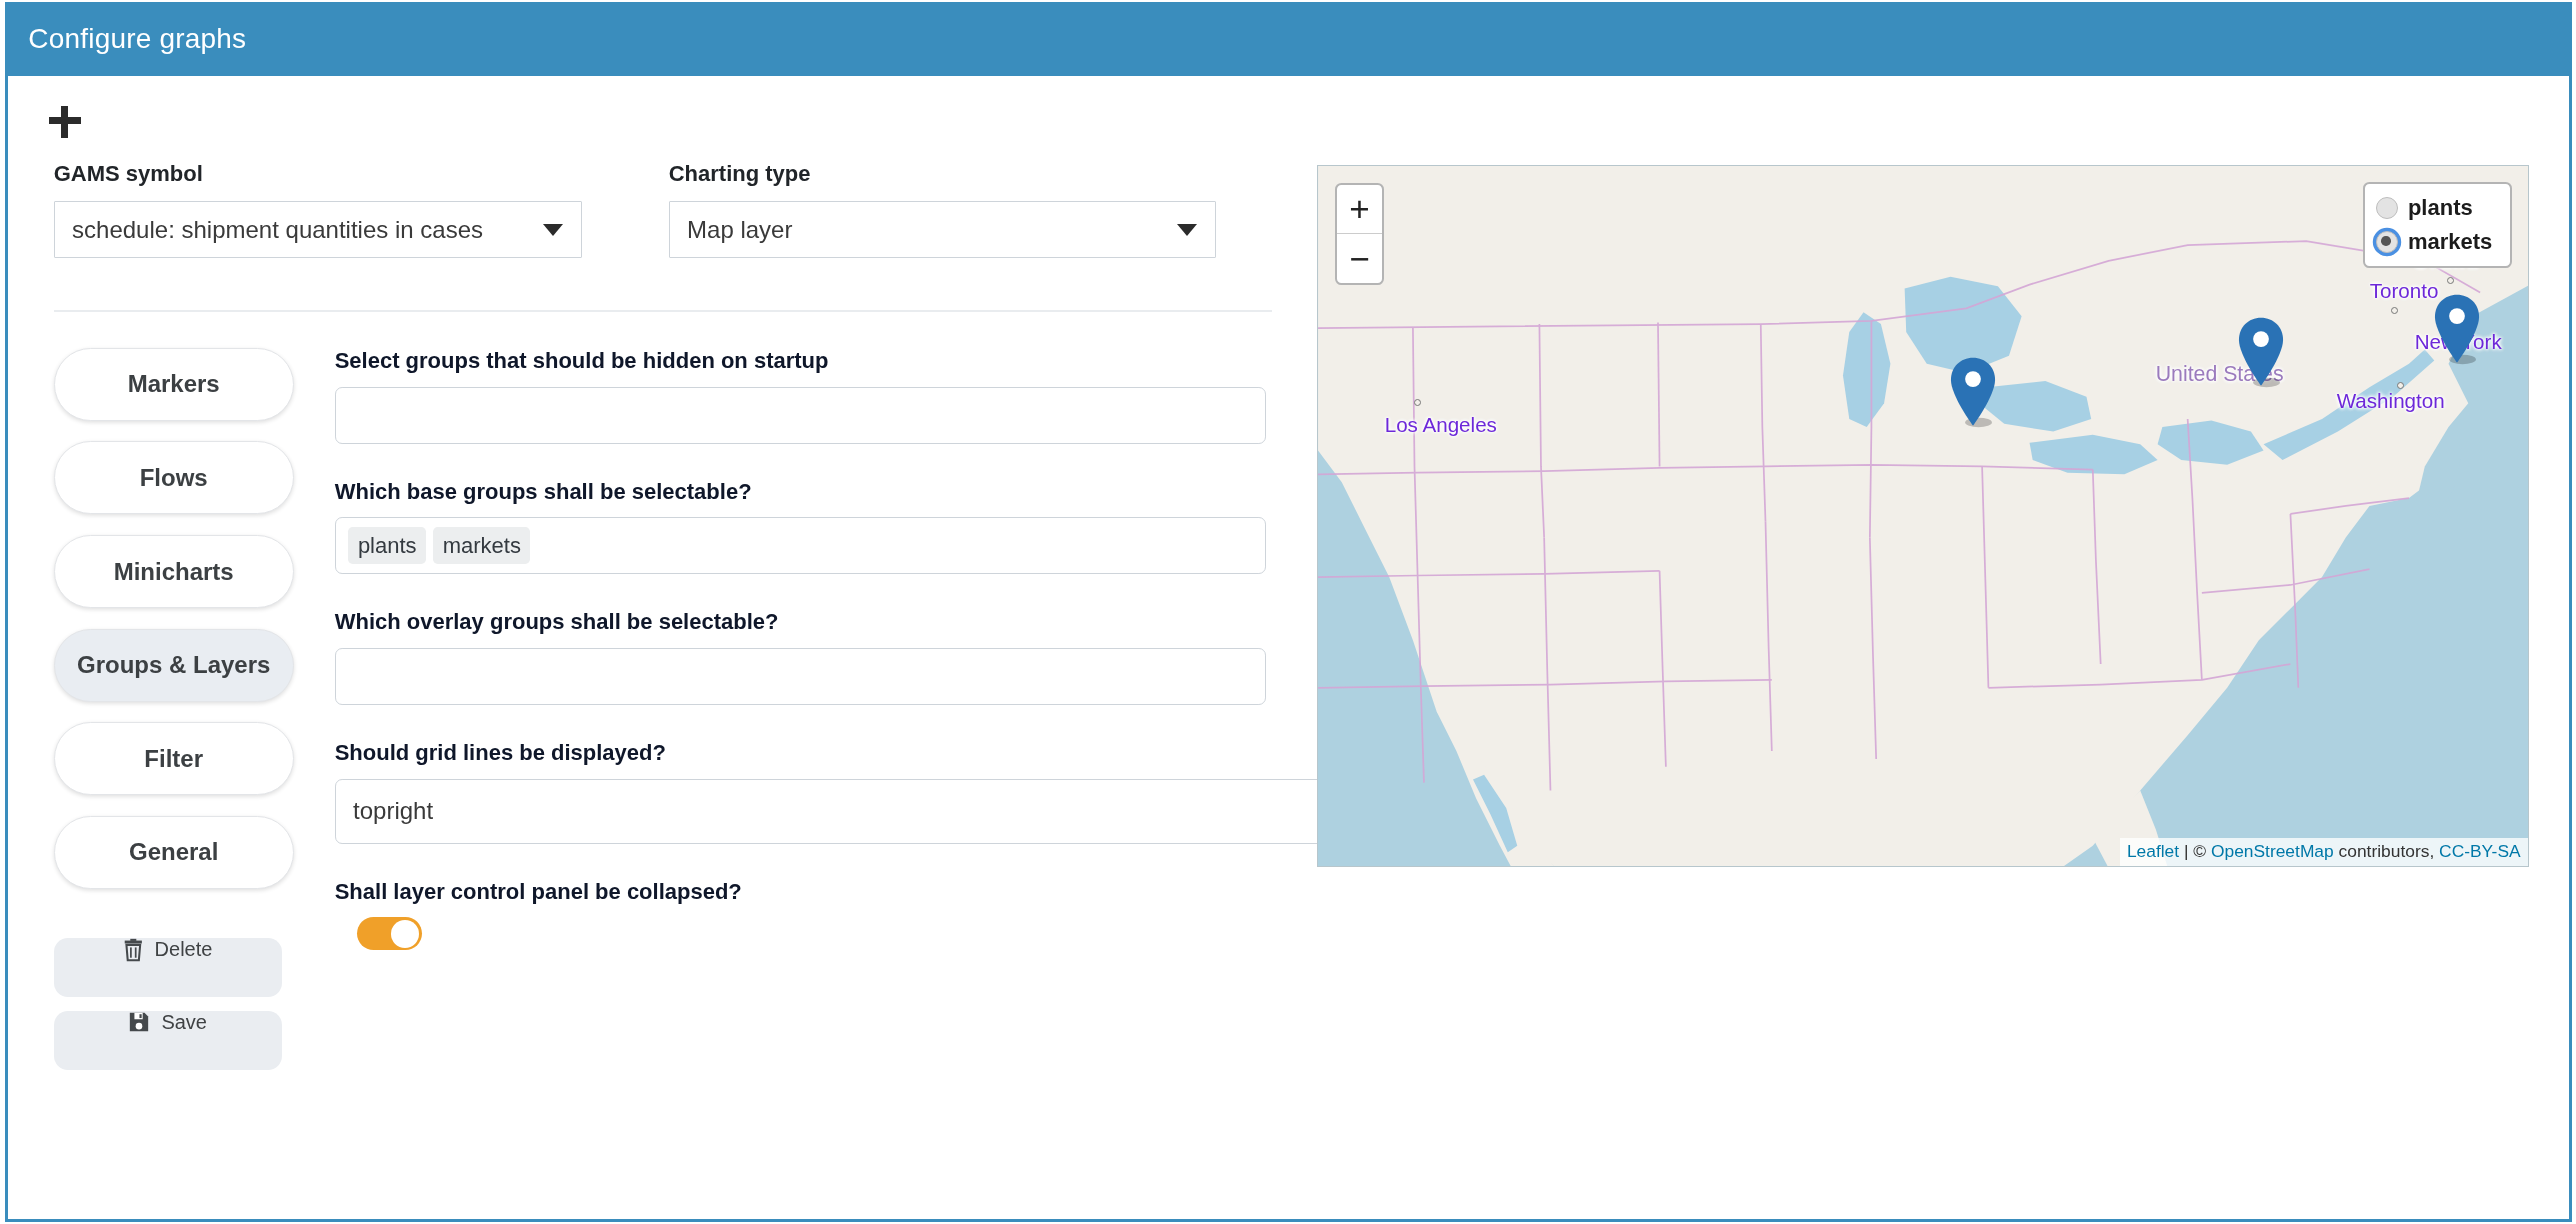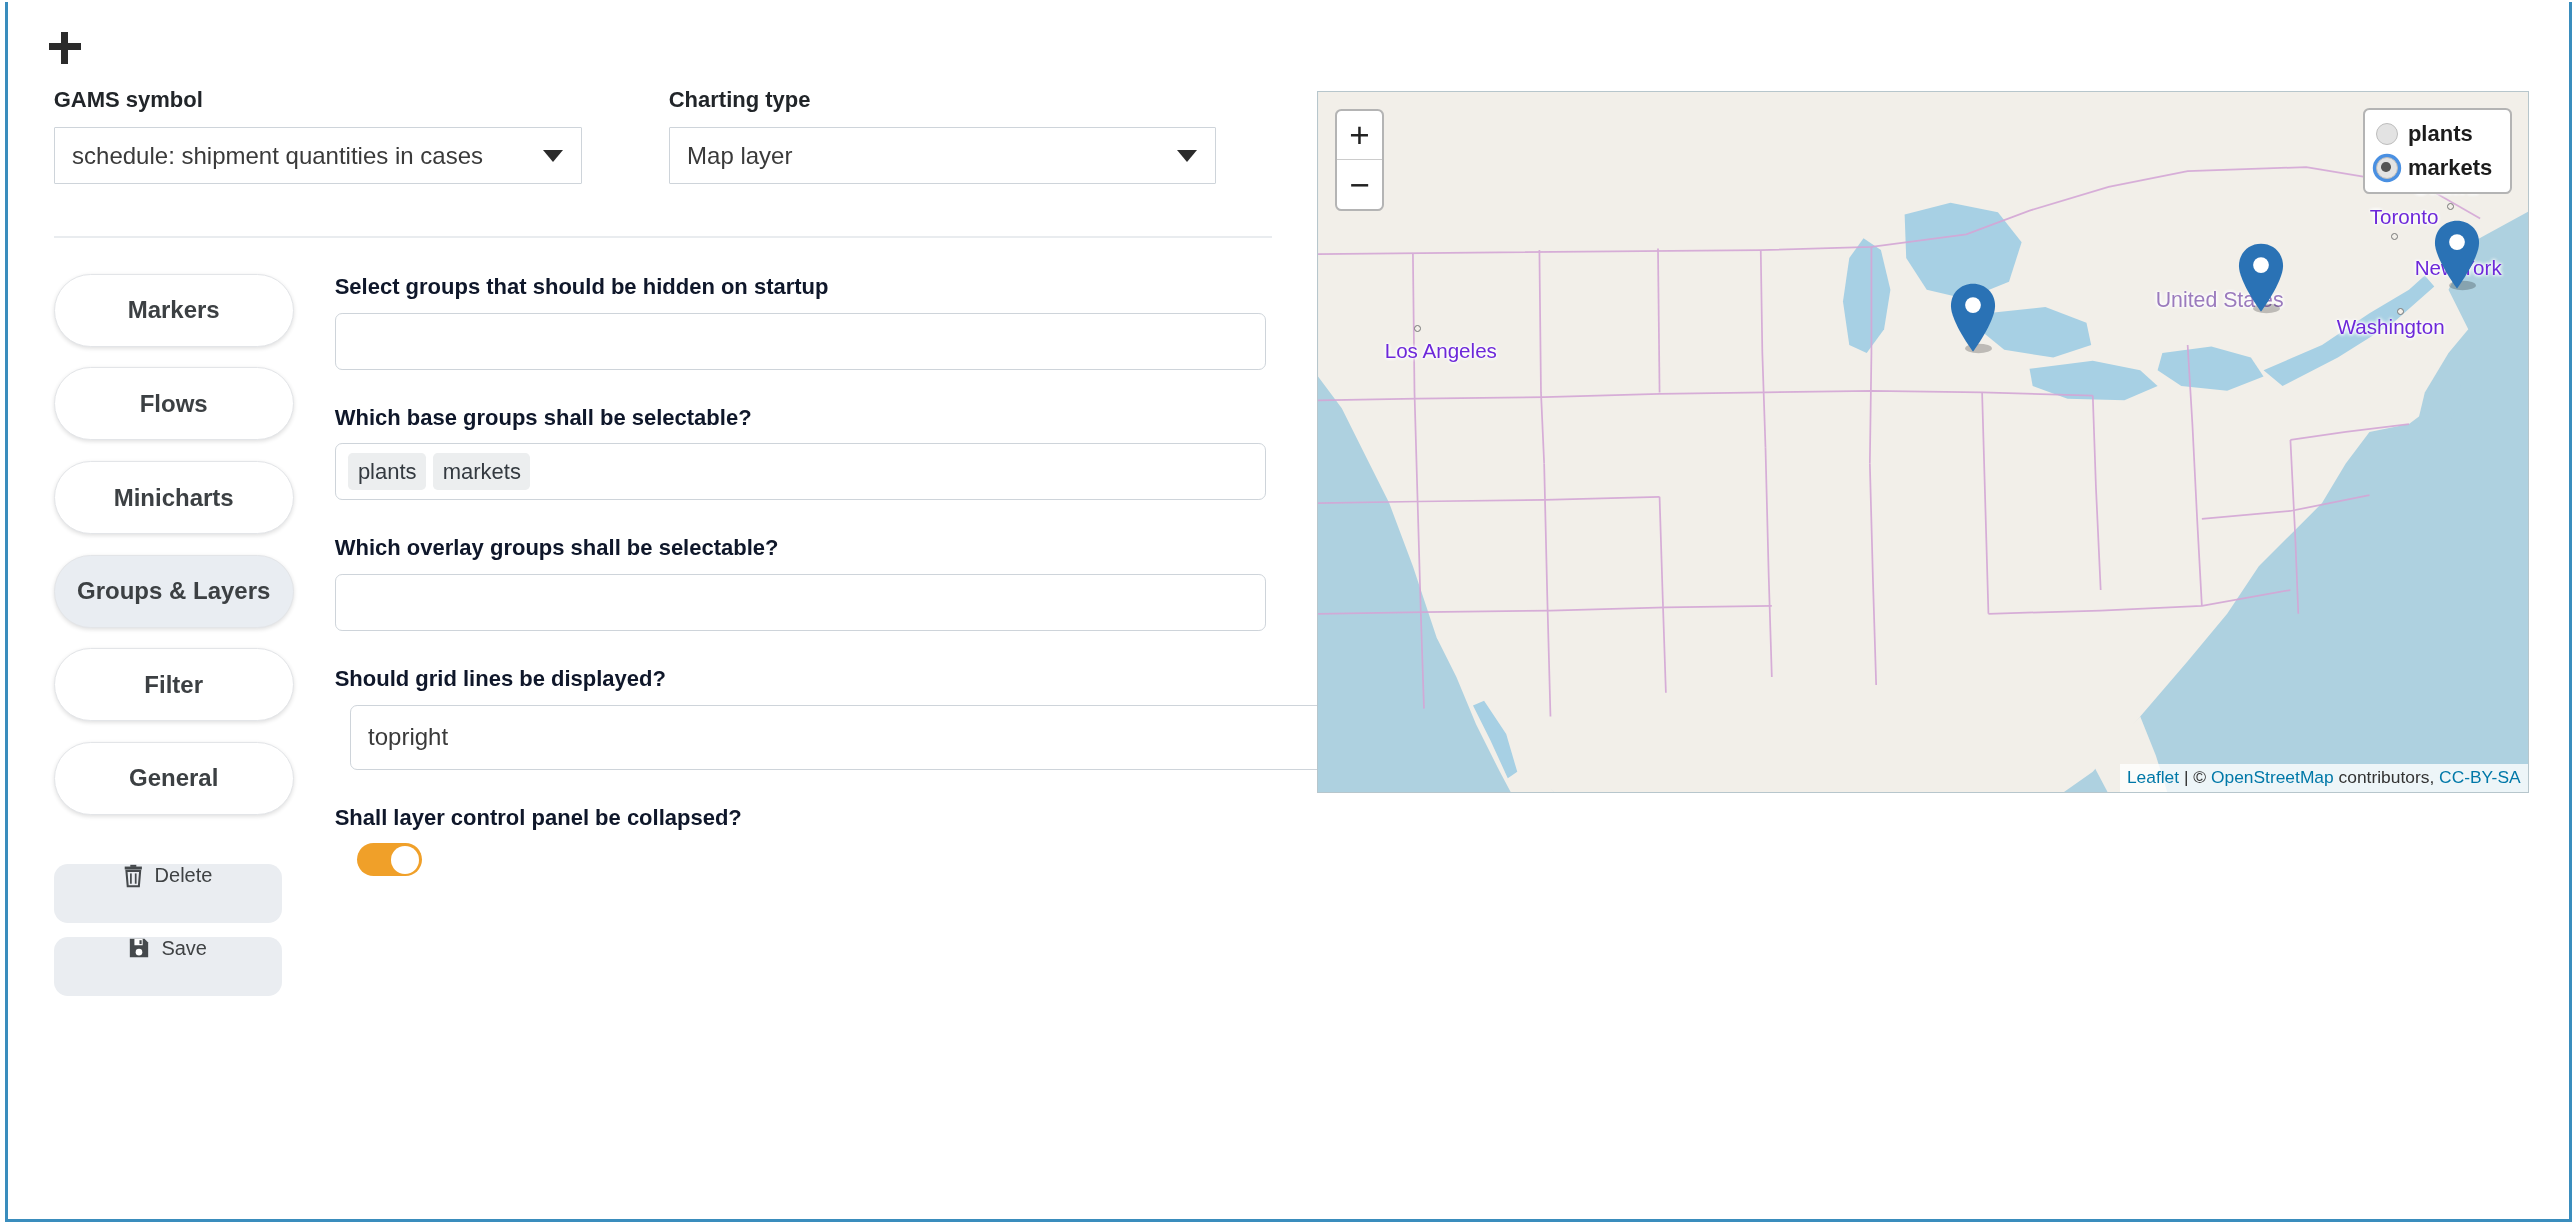--- a/index.html
+++ b/index.html
@@ -131,21 +131,21 @@
     margin-right: 7.1px;
   }
   .grid-select {
     width: 1030px; height: 65px;
     border: 1.6px solid #ced4da;
     border-radius: 7.1px;
     background: #fff;
     display: flex; align-items: center;
     padding: 0 17.4px;
     font-size: 24px; color: #3a3a3a;
-    cursor: pointer; position: relative; margin-left: 15px;
+    cursor: pointer; position: relative;
   }
   
   .toggle {
     margin-left: 22px;
     width: 65px; height: 33px;
     border-radius: 16.6px;
     background: #f0a029;
     position: relative;
     cursor: pointer;
   }
@@ -227,20 +227,23 @@
     z-index: 20;
   }
   .attrib a { color: #0078a8; text-decoration: none; cursor: pointer; }
   .pin { position: absolute; width: 52px; height: 73px; }
 </style>
 </head>
 <body>
 
 <div class="window">
 
+  <div class="titlebar">
+    <span class="title">Configure graphs</span>
+  </div>
 
   <div class="body">
 
     <div class="add-row">
       <button class="plus-btn" title="add"></button>
     </div>
 
     <div class="top-selects">
       <div class="field-group">
         <span class="field-label">GAMS symbol</span>

